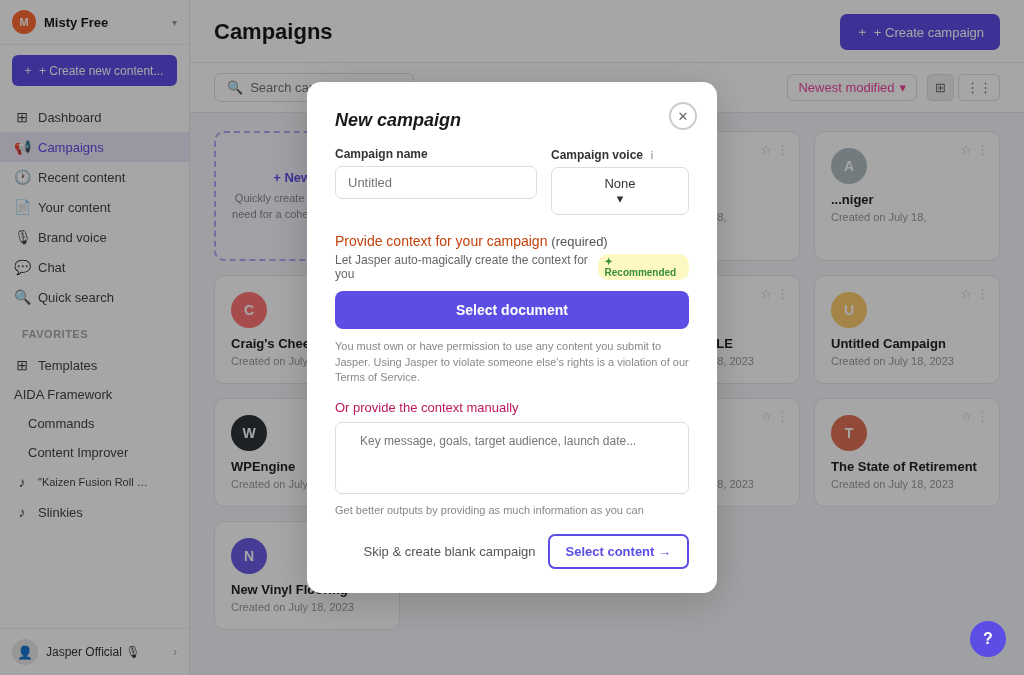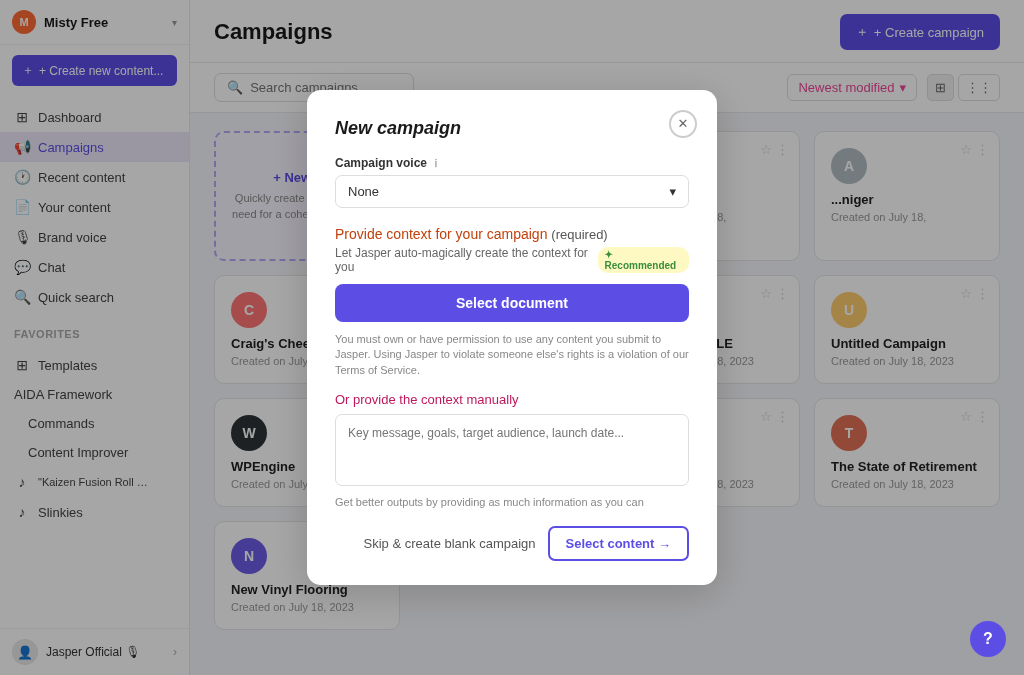--- a/index.html
+++ b/index.html
@@ -28,21 +28,21 @@
       display: flex; align-items: center; gap: 5px; width: calc(100% - 24px);
     }
     .sidebar-nav { padding: 6px 0; }
     .nav-item {
       display: flex; align-items: center; gap: 8px; padding: 7px 14px;
       font-size: 13px; color: #444; cursor: pointer; border-radius: 0;
     }
     .nav-item.active { background: #ede9fb; color: #5c4ee5; font-weight: 500; }
     .nav-icon { font-size: 14px; width: 16px; text-align: center; }
     .sidebar-section-label {
-      font-size: 11px; color: #aaa; font-weight: 600; padding: 10px 14px 4px;
+      font-size: 11px; color: #aaa; font-weight: 600; padding: 10px 22px 4px;
       text-transform: uppercase; letter-spacing: 0.5px;
     }
     .sidebar-bottom {
       margin-top: auto; padding: 10px 12px; border-top: 1px solid #f0f0f0;
       display: flex; align-items: center; gap: 8px;
     }
     .avatar-small {
       width: 26px; height: 26px; border-radius: 50%; background: #e8e8e8;
       display: flex; align-items: center; justify-content: center; font-size: 13px;
     }
@@ -133,38 +133,38 @@
     .form-group.name { flex: 1; }
     .form-group.voice { flex: 1; }
     .form-label { font-size: 12px; font-weight: 600; color: #333; }
     .form-input {
       border: 1px solid #ddd; border-radius: 7px; padding: 8px 12px;
       font-size: 13px; color: #999; outline: none;
     }
     .voice-select {
       border: 1px solid #ddd; border-radius: 7px; padding: 8px 12px;
       font-size: 13px; color: #333; outline: none; background: #fff;
-      display: flex; align-items: center; justify-content: space-between; cursor: pointer;
+      display: flex; align-items: center; justify-content: space-between; cursor: pointer; flex-direction: column;
     }
     .context-section { margin-bottom: 14px; }
     .context-title { font-size: 14px; font-weight: 700; color: #1a1a1a; margin-bottom: 4px; }
     .context-title span { font-weight: 400; color: #c2410c; }
     .context-subtitle { font-size: 12px; color: #666; margin-bottom: 10px; display: flex; align-items: center; gap: 5px; }
     .recommended-badge {
       background: #fef9c3; color: #388e3c; font-size: 10px; font-weight: 600;
       padding: 2px 7px; border-radius: 10px; display: flex; align-items: center; gap: 3px;
     }
     .select-doc-btn {
       width: 100%; background: #5c4ee5; color: #fff; border: none; border-radius: 8px;
       padding: 11px; font-size: 14px; font-weight: 600; cursor: pointer; margin-bottom: 10px;
     }
     .disclaimer { font-size: 11px; color: #888; line-height: 1.4; margin-bottom: 14px; }
     .manual-label { font-size: 13px; color: #be185d; margin-bottom: 7px; }
     .context-textarea {
-      width: 100%; border: 1px solid #ddd; border-radius: 7px; padding: 10px 12px;
+      width: 100%; border: 1px solid #ddd; border-radius: 7px; padding: 10px 24px;
       font-size: 12px; color: #999; outline: none; resize: none; height: 72px;
       font-family: inherit; line-height: 1.4;
     }
     .better-outputs { font-size: 11px; color: #888; margin-top: 6px; margin-bottom: 18px; }
     .modal-footer { display: flex; align-items: center; justify-content: flex-end; gap: 12px; }
     .skip-btn {
       background: transparent; border: none; font-size: 13px; color: #555; cursor: pointer;
     }
     .select-content-btn {
       border: 2px solid #5c4ee5; color: #5c4ee5; background: #fff;
@@ -394,20 +394,24 @@
       </div>
     </div>
   </div>
 </div>
 
 <div class="overlay">
   <div class="modal">
     <h2 class="modal-title">New campaign</h2>
     <button class="modal-close">✕</button>
     <div class="form-row">
+      <div class="form-group name">
+        <label class="form-label">Campaign name</label>
+        <input class="form-input" type="text" placeholder="Untitled" style="">
+      </div>
       <div class="form-group voice">
         <label class="form-label">
           <span>Campaign voice</span>
           <span style="margin-left:4px;color:#aaa;font-size:11px;">ℹ</span>
         </label>
         <div class="voice-select">
           <span>None</span>
           <span>▾</span>
         </div>
       </div>

